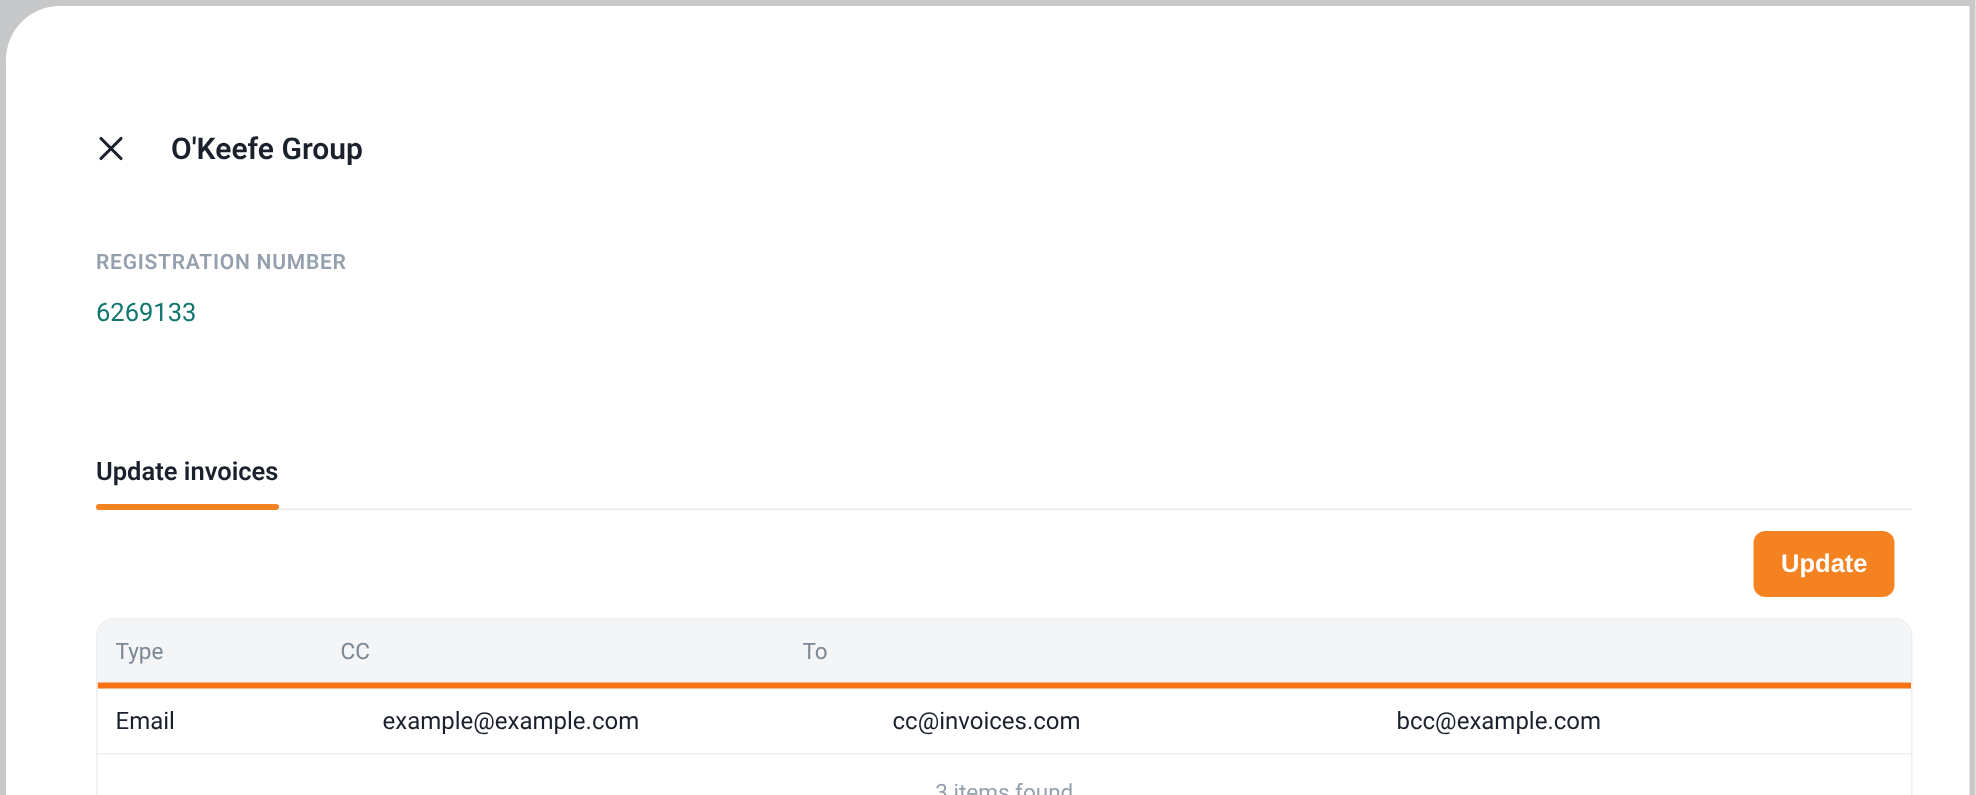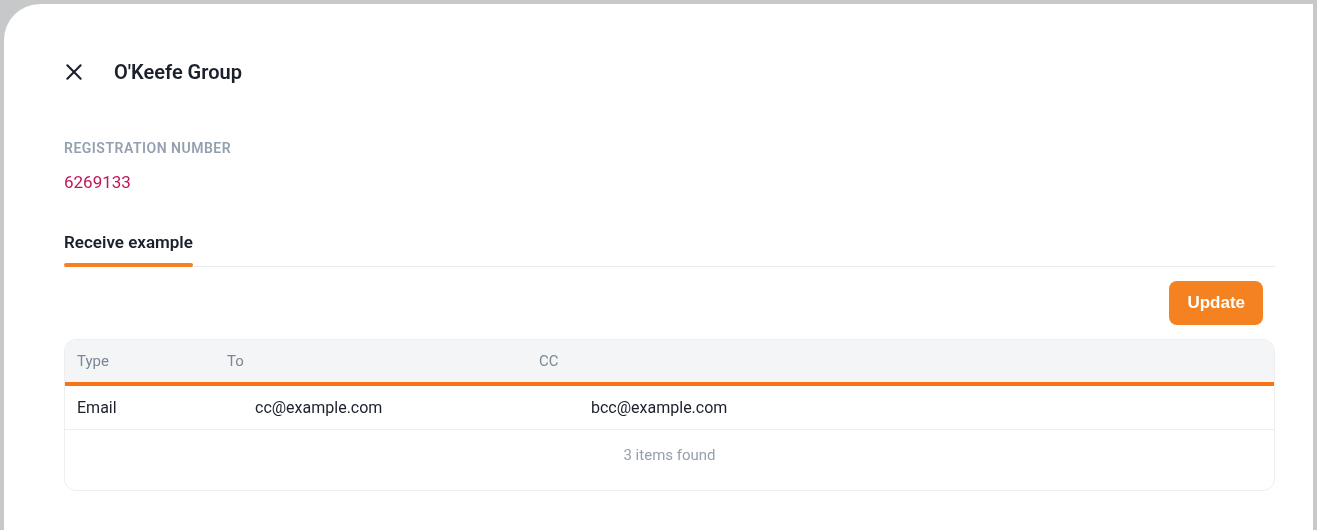--- a/index.html
+++ b/index.html
@@ -23,55 +23,56 @@
       bottom: 0;
       background: #ffffff;
       border-top-left-radius: 36px;
       padding: 56px 38px 0 60px;
     }
     .header {
       display: flex;
       align-items: center;
       gap: 30px;
       margin-bottom: 56px;
+      margin-top: 27px;
     }
     .close-icon {
       width: 20px;
       height: 20px;
       cursor: pointer;
       color: #1a202c;
     }
     .close-icon svg {
       display: block;
     }
     .page-title {
       font-size: 20px;
       font-weight: 600;
       color: #1a202c;
     }
     .details {
       display: flex;
       gap: 116px;
-      margin-bottom: 40px;
+      margin-bottom: 86px;
     }
     .detail-block {
       display: flex;
       flex-direction: column;
       gap: 16px;
     }
     .detail-label {
       font-size: 14px;
       font-weight: 600;
       letter-spacing: 0.5px;
       color: #94a0ae;
       text-transform: uppercase;
     }
     .detail-value {
       font-size: 17px;
-      color: #be185d;
+      color: #0f766e;
     }
     .tabs {
       display: flex;
       border-bottom: 1px solid #e8ebee;
     }
     .tab {
       padding-bottom: 14px;
       font-size: 17px;
       font-weight: 600;
       color: #1a202c;
@@ -154,33 +155,34 @@
   </div>
 
   <div class="details">
     <div class="detail-block">
       <span class="detail-label">REGISTRATION NUMBER</span>
       <span class="detail-value">6269133</span>
     </div>
   </div>
 
   <div class="tabs">
-    <div class="tab active">Receive example</div>
+    <div class="tab active">Update invoices</div>
   </div>
 
   <div class="action-row">
     <button class="update-button">Update</button>
   </div>
 
   <div class="table">
     <div class="table-header">
       <div class="th col-type">Type</div>
+      <div class="th col-cc">CC</div>
       <div class="th col-to">To</div>
-      <div class="th col-cc">CC</div>
     </div>
     <div class="table-row">
       <div class="td col-type">Email</div>
-      <div class="td col-cc">cc@example.com</div>
+      <div class="td col-to">example@example.com</div>
+      <div class="td col-cc">cc@invoices.com</div>
       <div class="td col-bcc">bcc@example.com</div>
     </div>
     <div class="table-footer">3 items found</div>
   </div>
 </div>
 
 </body></html>

